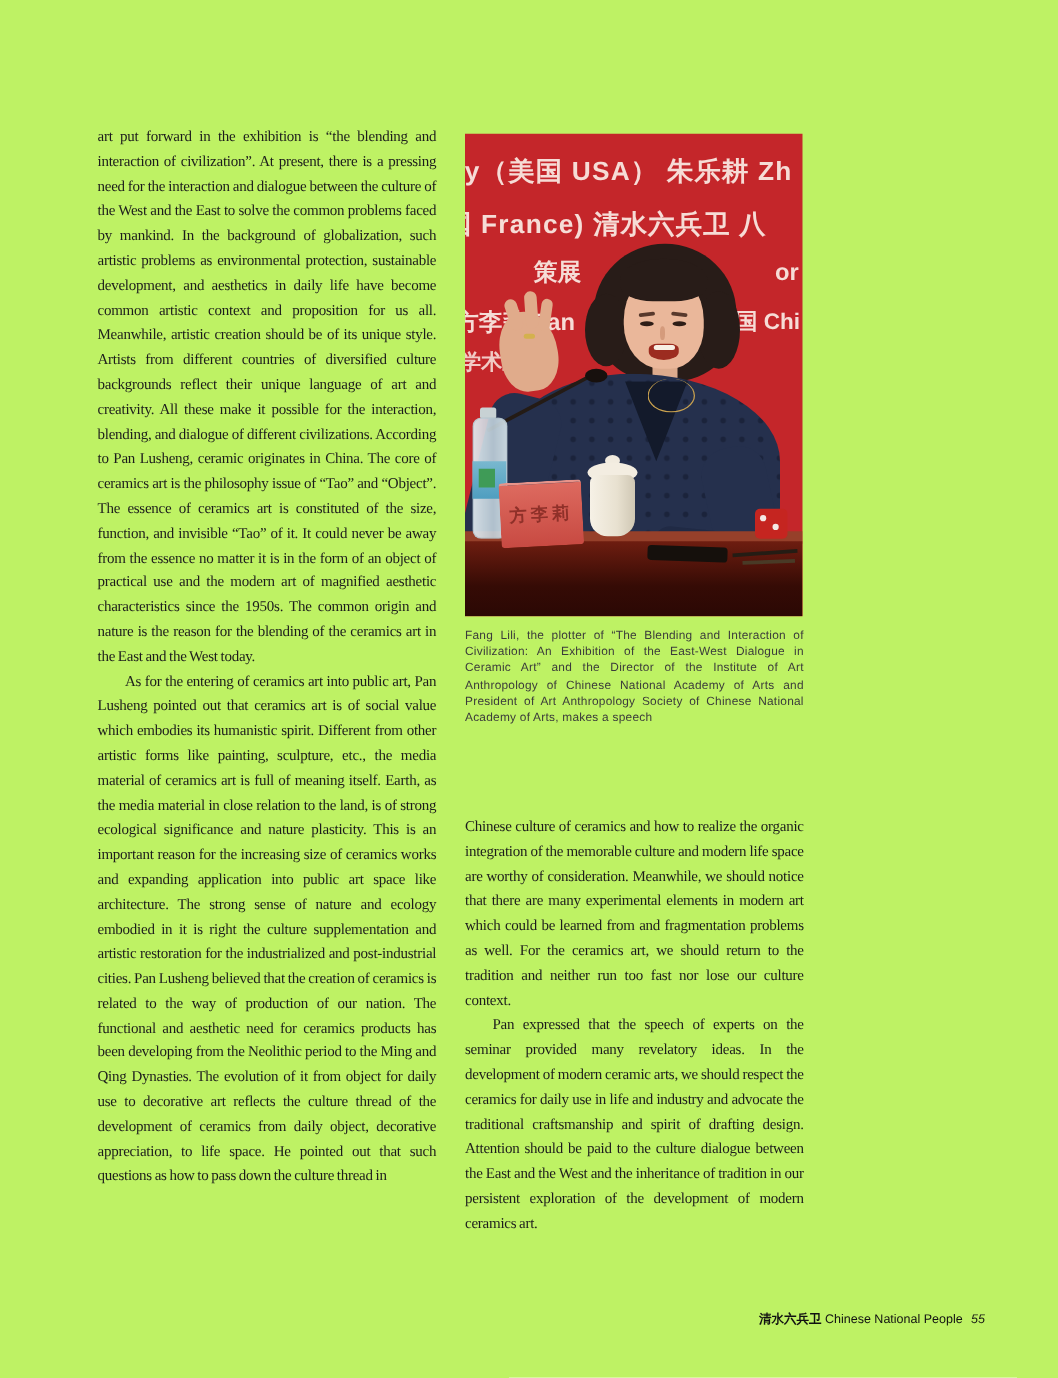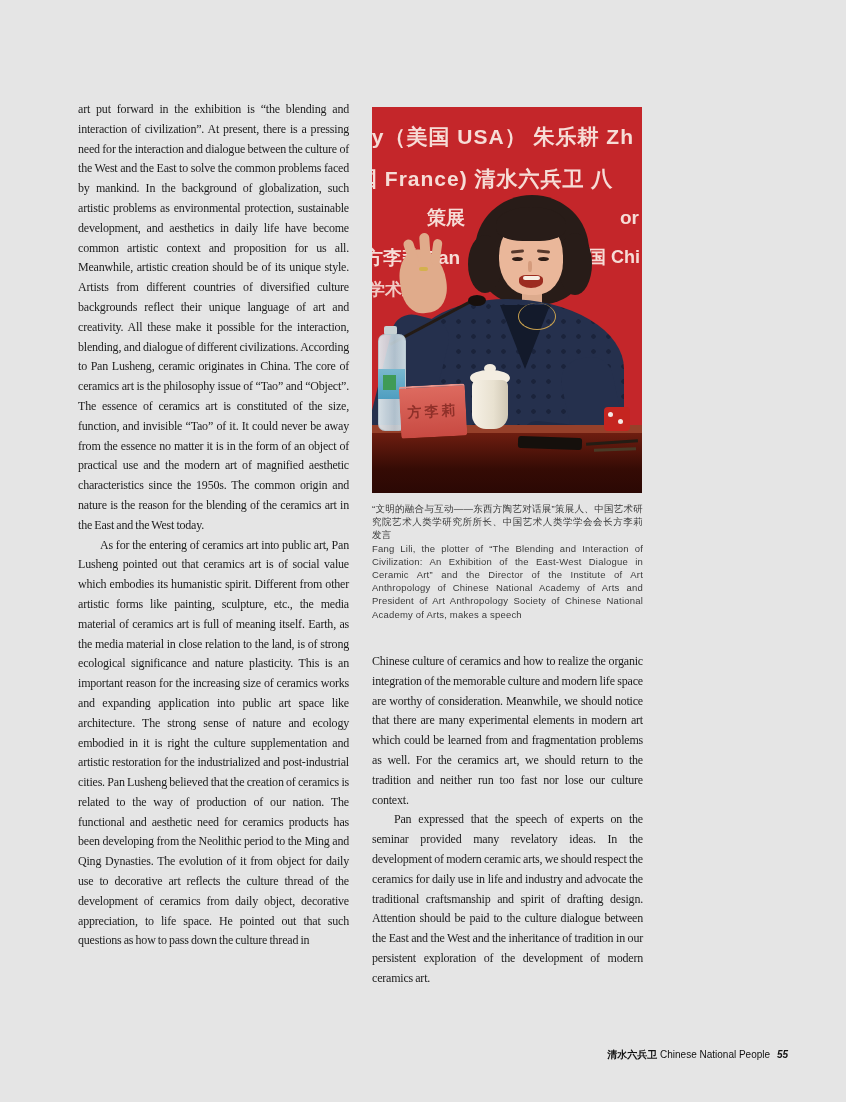--- a/index.html
+++ b/index.html
@@ -1,19 +1,19 @@
 <!DOCTYPE html>
 <html lang="en"><head>
 <meta charset="utf-8">
 <style>
   html,body{margin:0;padding:0;}
   .page{
     position:relative;
     width:846px;height:1102px;
-    background:#e5e5e5;
+    background:#bef264;
     font-family:"Liberation Serif","DejaVu Serif",serif;
     overflow:hidden;
   }
   
   .col{
     position:absolute;
     width:271px;
     font-size:12px;
     line-height:19.8px;
     letter-spacing:-0.2px;
@@ -108,21 +108,21 @@
     color:#3b3b3b;text-align:justify;
   }
   .caption div{margin:0;}
   
   .footer{
     position:absolute;top:1048px;right:58px;
     font-family:"Liberation Sans","DejaVu Sans",sans-serif;
     font-size:10px;color:#111;white-space:nowrap;
   }
   .footer .zh{font-weight:bold;}
-  .footer .pageno{font-weight:bold;font-style:italic;margin-left:4px;}
+  .footer .pageno{font-weight:normal;font-style:italic;margin-left:4px;}
 </style>
 </head>
 <body>
 
 <div class="page">
 
   <div class="col col-left">
     <p>art put forward in the exhibition is “the blending and interaction of civilization”. At present, there is a pressing need for the interaction and dialogue between the culture of the West and the East to solve the common problems faced by mankind. In the background of globalization, such artistic problems as environmental protection, sustainable development, and aesthetics in daily life have become common artistic context and proposition for us all. Meanwhile, artistic creation should be of its unique style. Artists from different countries of diversified culture backgrounds reflect their unique language of art and creativity. All these make it possible for the interaction, blending, and dialogue of different civilizations. According to Pan Lusheng, ceramic originates in China. The core of ceramics art is the philosophy issue of “Tao” and “Object”. The essence of ceramics art is constituted of the size, function, and invisible “Tao” of it. It could never be away from the essence no matter it is in the form of an object of practical use and the modern art of magnified aesthetic characteristics since the 1950s. The common origin and nature is the reason for the blending of the ceramics art in the East and the West today.</p>
     <p class="indent">As for the entering of ceramics art into public art, Pan Lusheng pointed out that ceramics art is of social value which embodies its humanistic spirit. Different from other artistic forms like painting, sculpture, etc., the media material of ceramics art is full of meaning itself. Earth, as the media material in close relation to the land, is of strong ecological significance and nature plasticity. This is an important reason for the increasing size of ceramics works and expanding application into public art space like architecture. The strong sense of nature and ecology embodied in it is right the culture supplementation and artistic restoration for the industrialized and post-industrial cities. Pan Lusheng believed that the creation of ceramics is related to the way of production of our nation. The functional and aesthetic need for ceramics products has been developing from the Neolithic period to the Ming and Qing Dynasties. The evolution of it from object for daily use to decorative art reflects the culture thread of the development of ceramics from daily object, decorative appreciation, to life space. He pointed out that such questions as how to pass down the culture thread in</p>
   </div>
@@ -177,21 +177,20 @@
     <div class="gadget"></div>
     <div class="pen1"></div>
     <div class="pen2"></div>
     <div class="red-box">
       <div class="dot a"></div>
       <div class="dot b"></div>
     </div>
   </div>
 
   <div class="caption">
-    <div lang="zh">“文明的融合与互动——东西方陶艺对话展”策展人、中国艺术研究院艺术人类学研究所所长、中国艺术人类学学会会长方李莉发言</div>
     <div>Fang Lili, the plotter of “The Blending and Interaction of Civilization: An Exhibition of the East-West Dialogue in Ceramic Art” and the Director of the Institute of Art Anthropology of Chinese National Academy of Arts and President of Art Anthropology Society of Chinese National Academy of Arts, makes a speech</div>
   </div>
 
   <div class="col col-right">
     <p>Chinese culture of ceramics and how to realize the organic integration of the memorable culture and modern life space are worthy of consideration. Meanwhile, we should notice that there are many experimental elements in modern art which could be learned from and fragmentation problems as well. For the ceramics art, we should return to the tradition and neither run too fast nor lose our culture context.</p>
     <p class="indent">Pan expressed that the speech of experts on the seminar provided many revelatory ideas. In the development of modern ceramic arts, we should respect the ceramics for daily use in life and industry and advocate the traditional craftsmanship and spirit of drafting design. Attention should be paid to the culture dialogue between the East and the West and the inheritance of tradition in our persistent exploration of the development of modern ceramics art.</p>
   </div>
 
   <div class="footer">
     <span class="zh" lang="zh">清水六兵卫</span>

